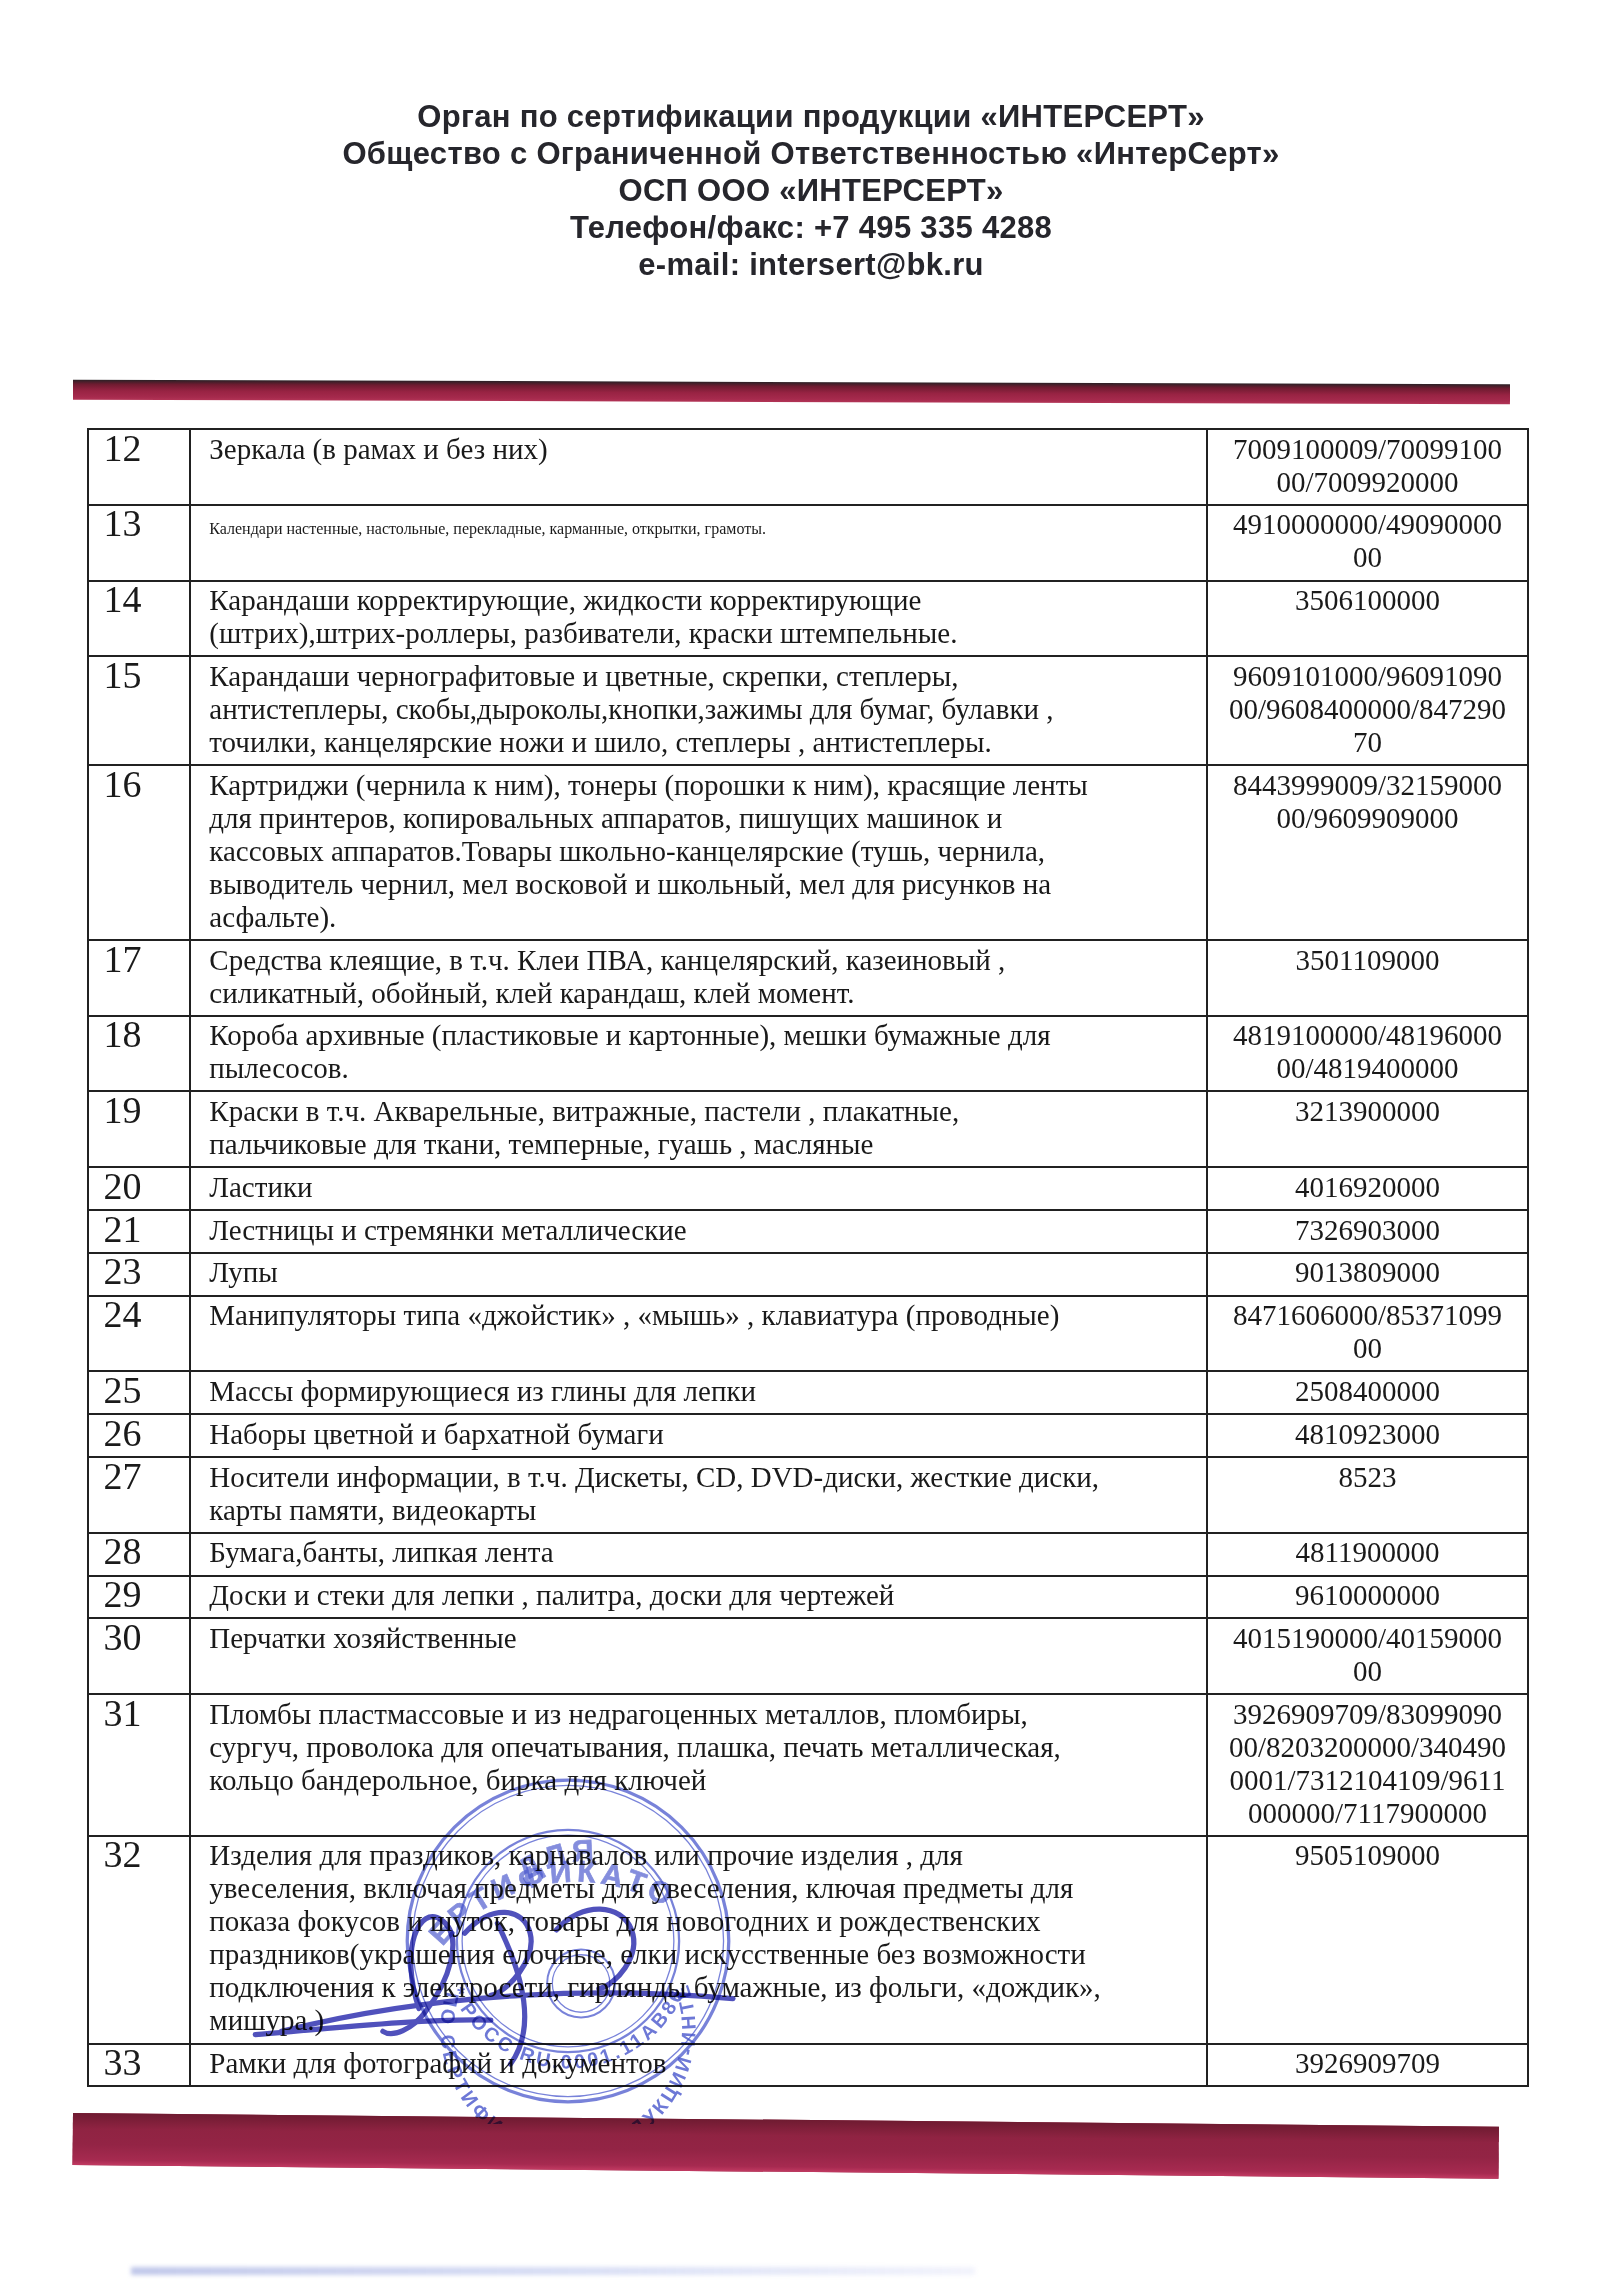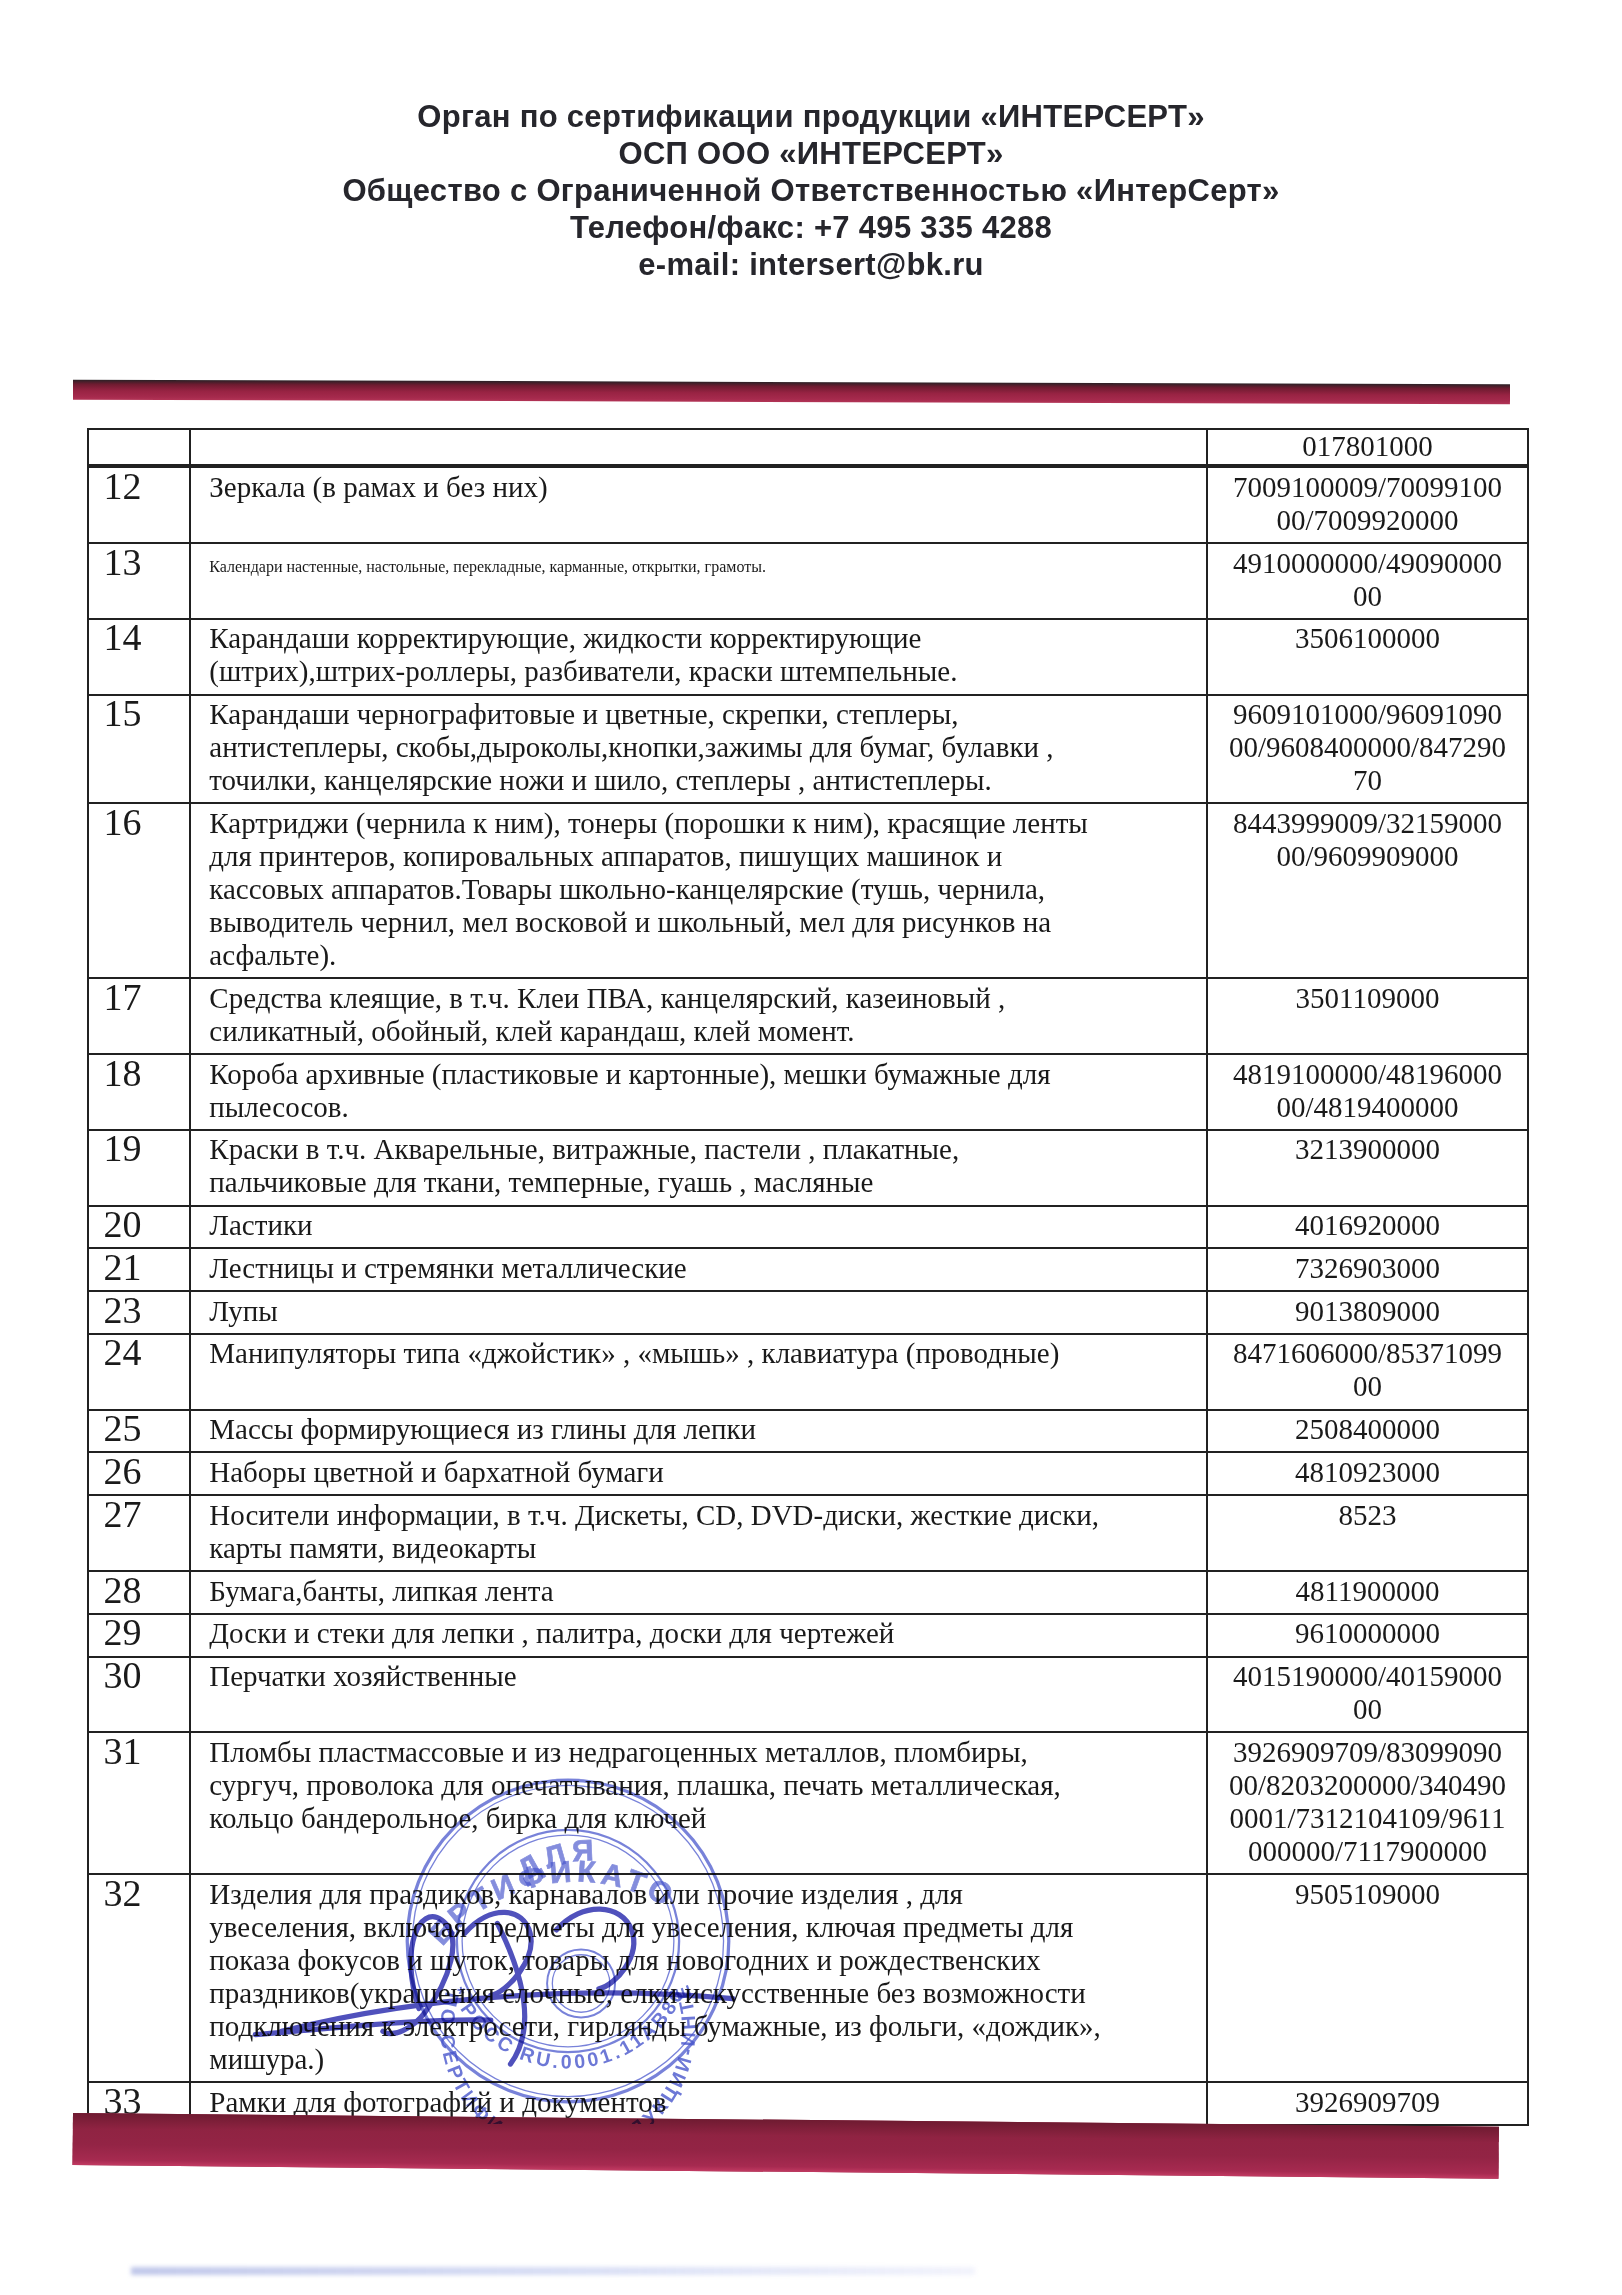--- a/index.html
+++ b/index.html
@@ -66,40 +66,35 @@
     filter:blur(2px);
   }
   .stamp-ring-text { font-family:"Liberation Sans",sans-serif; font-weight:bold; font-size:30px; letter-spacing:5px; }
   .stamp-inner-big { font-family:"Liberation Sans",sans-serif; font-weight:bold; font-size:46px; letter-spacing:7px; }
 </style>
 </head>
 <body>
 
 <div class="header-block">
   <div>Орган по сертификации продукции «ИНТЕРСЕРТ»</div>
+  <div>Общество с Ограниченной Ответственностью «ИнтерСерт»</div>
   <div>ОСП ООО «ИНТЕРСЕРТ»</div>
-  <div>Общество с Ограниченной Ответственностью «ИнтерСерт»</div>
   <div>Телефон/факс: +7 495 335 4288</div>
   <div>e-mail: intersert@bk.ru</div>
 </div>
 
 <div class="rule-top"></div>
 
 <table class="doc-table">
   <colgroup>
     <col style="width:102px">
     <col style="width:1017px">
     <col style="width:321px">
   </colgroup>
   <tbody>
-      <tr class="carryover">
-        <td class="num"></td>
-        <td class="desc"></td>
-        <td class="code">017801000</td>
-      </tr>
       <tr>
         <td class="num">12</td>
         <td class="desc">Зеркала (в рамах и без них)</td>
         <td class="code">7009100009/7009910000/7009920000</td>
       </tr>
       <tr class="compact">
         <td class="num">13</td>
         <td class="desc">Календари настенные, настольные, перекладные, карманные, открытки, грамоты.</td>
         <td class="code">4910000000/4909000000</td>
       </tr>

